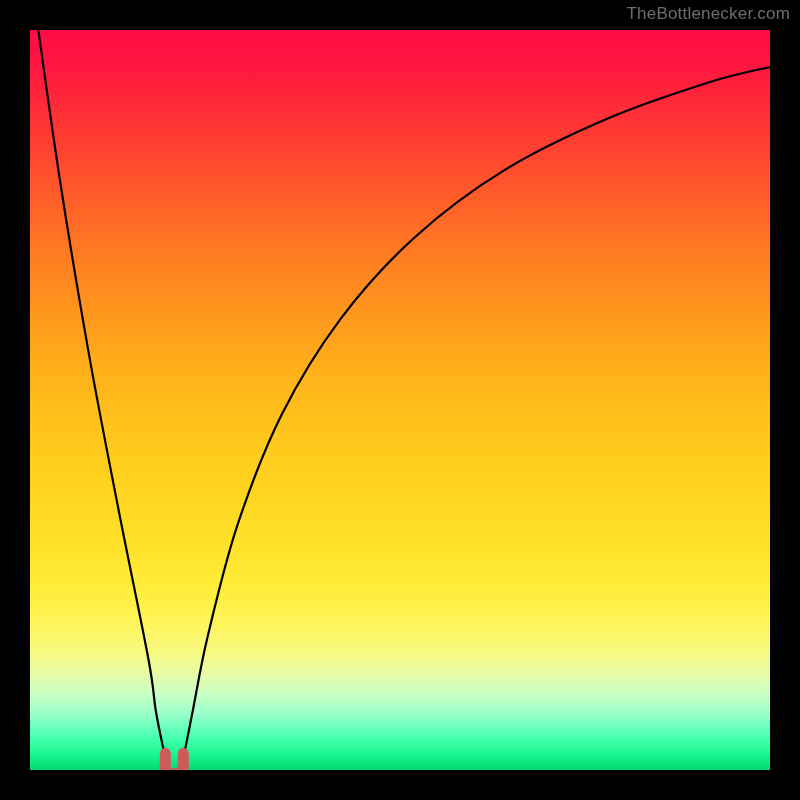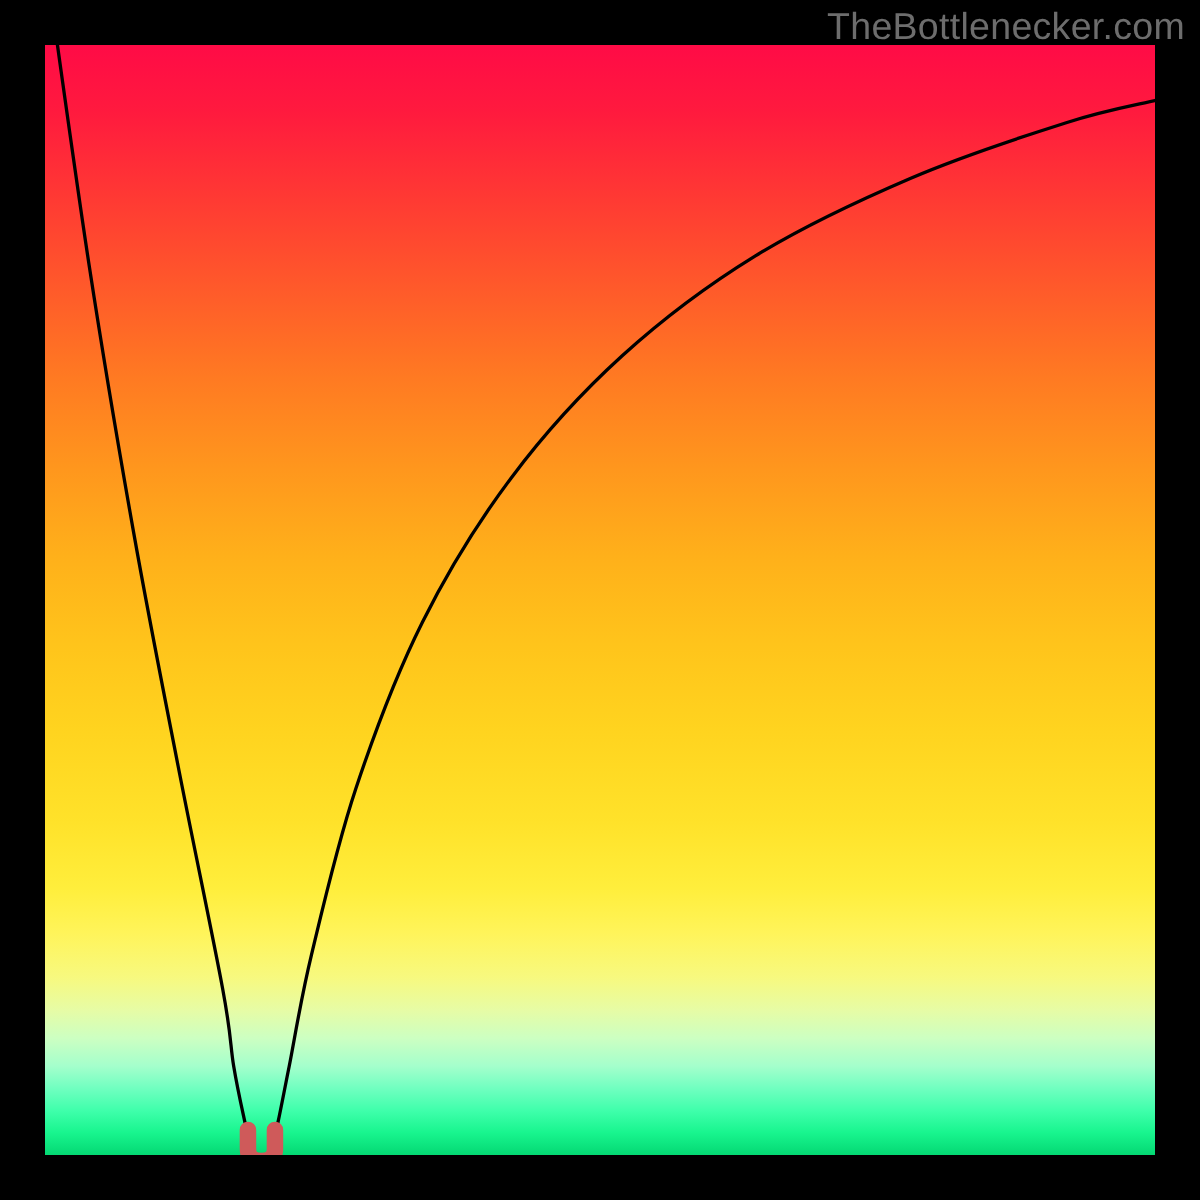--- a/index.html
+++ b/index.html
@@ -54,21 +54,21 @@
   }
   .curve {
     position: absolute;
     left: 0; top: 0;
   }
   .watermark {
     position: absolute;
     top: 4px;
     right: 10px;
     font-family: Arial, Helvetica, sans-serif;
-    font-size: 25px;
+    font-size: 17px;
     font-weight: 400;
     color: #6d6d6d;
     letter-spacing: 0.2px;
     margin-left: 16px;
   }
 </style>
 </head>
 <body>
 
 <div class="frame">

